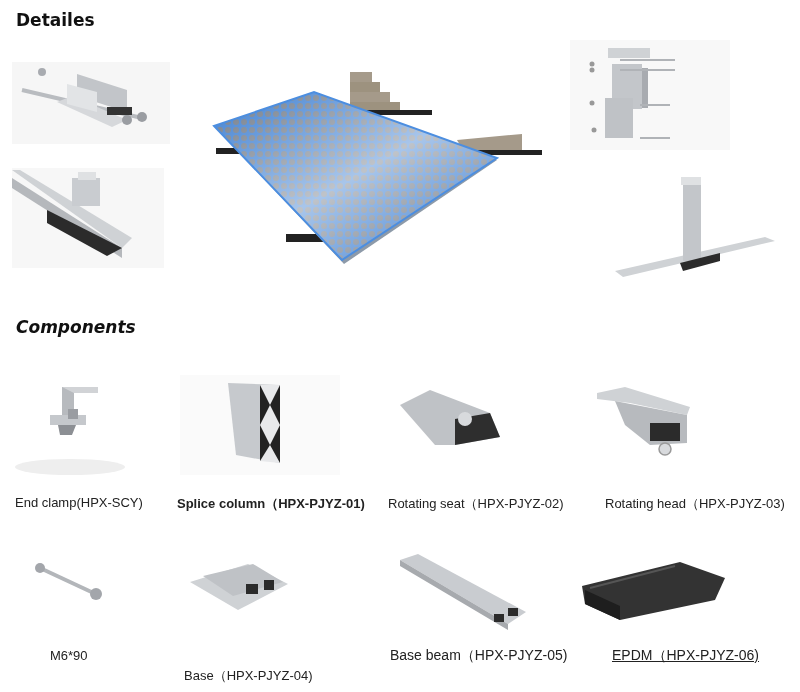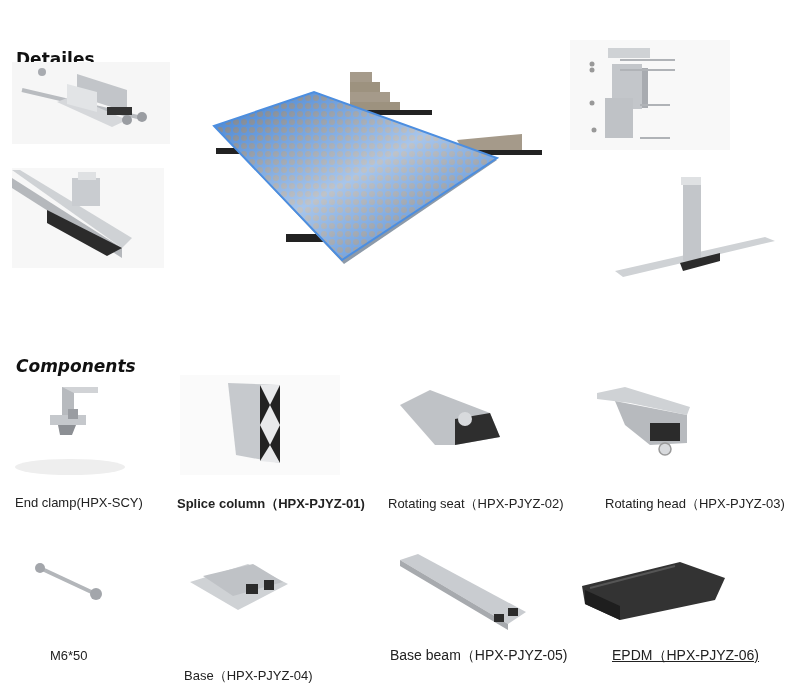--- a/index.html
+++ b/index.html
@@ -1,19 +1,19 @@
 <!DOCTYPE html>
 <html><head>
 <meta charset="utf-8">
 <style>
   html, body { margin: 0; padding: 0; background: #ffffff; }
   body { width: 800px; height: 692px; position: relative; overflow: hidden;
          font-family: "Liberation Sans", sans-serif; color: #111; }
   .heading { position: absolute; left: 16px; font-weight: bold; font-size: 17px; color: #111;
-             font-family: "DejaVu Sans", sans-serif; margin-top: 39px; }
+             font-family: "DejaVu Sans", sans-serif; }
   .tile { position: absolute; overflow: hidden; }
   .tile svg { width: 100%; height: 100%; display: block; }
   .caption { position: absolute; font-size: 13px; color: #222; white-space: nowrap; }
   .caption.lg { font-size: 14px; }
 </style>
 </head>
 <body>
 
 <div class="heading" style="top:10px;">Detailes</div>
 
@@ -168,16 +168,16 @@
 </div>
 
 <div class="tile" style="left:580px; top:560px; width:150px; height:70px;">
   <svg viewBox="0 0 150 70">
     <polygon points="2,26 100,2 145,18 135,40 40,60 5,44" fill="#333"></polygon>
     <polygon points="5,44 40,60 40,46 5,30" fill="#1e1e1e"></polygon>
     <line x1="10" y1="28" x2="95" y2="6" stroke="#555" stroke-width="2"></line>
   </svg>
 </div>
 
-<div class="caption" style="left:50px; top:648px;">M6*50</div>
+<div class="caption" style="left:50px; top:648px;">M6*90</div>
 <div class="caption" style="left:184px; top:648px;margin-top:19px;">Base（HPX-PJYZ-04)</div>
 <div class="caption lg" style="left:390px; top:647px;">Base beam（HPX-PJYZ-05)</div>
 <div class="caption lg" style="left:612px; top:647px;text-decoration:underline;">EPDM（HPX-PJYZ-06)</div>
 
 </body></html>

